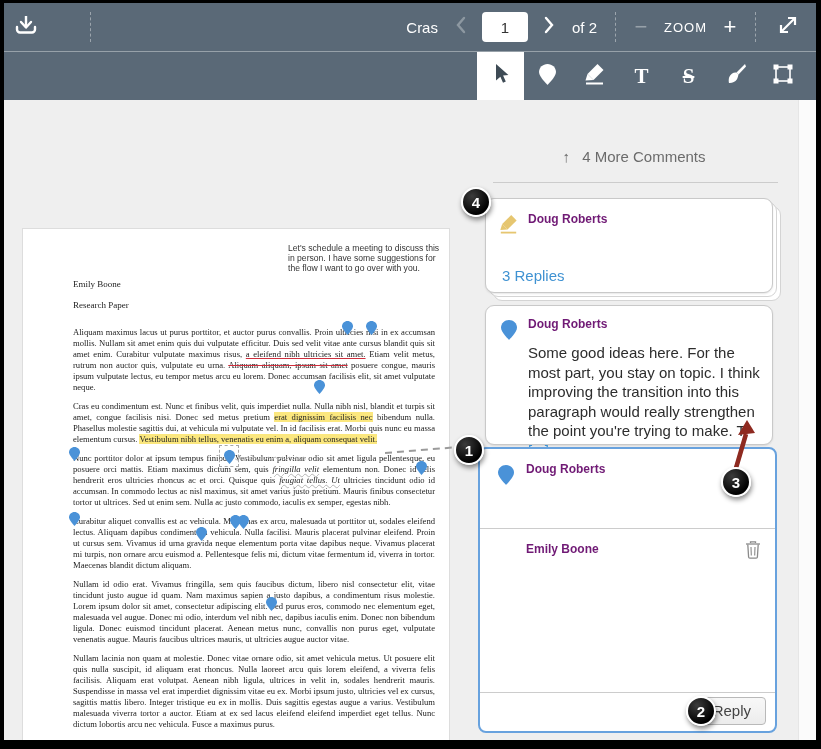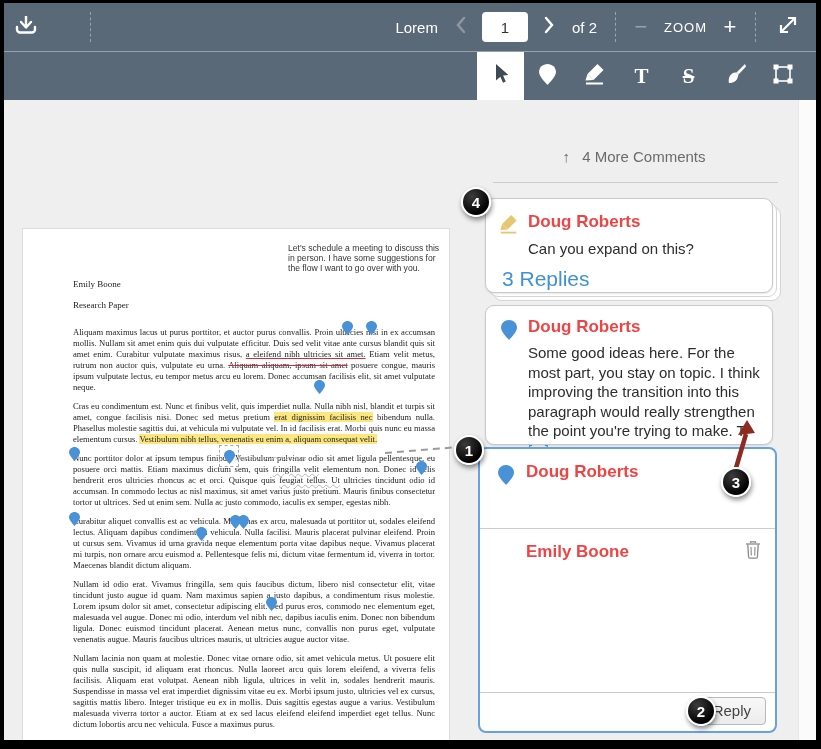--- a/index.html
+++ b/index.html
@@ -42,44 +42,44 @@
             color:#333;}
   .doc-author{position:absolute;left:50px;top:50px;font-family:"Liberation Serif",serif;font-size:9px;color:#222;}
   .doc-title{position:absolute;left:50px;top:71px;font-family:"Liberation Serif",serif;font-size:9px;color:#222;}
   .doc-body{position:absolute;left:50px;top:98px;width:362px;font-family:"Liberation Serif",serif;
             font-size:8.6px;line-height:11px;color:#222;text-align:justify;}
   .doc-body p{margin:0 0 8px 0;}
   .seg-u-red{text-decoration:underline;text-decoration-color:#cf2e3c;text-underline-offset:1px;}
   .seg-s-red{text-decoration:line-through;text-decoration-color:#cf2e3c;}
   .seg-hl{background:#fbe77e;}
   .seg-s-gray{text-decoration:line-through wavy #b5b5b5;}
-  .seg-u-gray{text-decoration:underline wavy #b5b5b5;text-underline-offset:1px;}
+  .seg-u-gray{text-decoration:underline wavy #b5b5b5;text-underline-offset:1px;font-style:italic;}
   .doc-pin{position:absolute;width:11px;height:14px;cursor:pointer;}
   .pin-marquee{position:absolute;width:20px;height:22px;border:1px dashed #a8a8a8;background:transparent;}
 
   
   .comments-header{position:absolute;left:485px;top:48px;width:290px;text-align:center;
                    font-size:15px;color:#6b6b6b;}
   .comments-divider{position:absolute;left:489px;top:82px;width:285px;height:1px;background:#ccc;}
 
   .card{background:#fff;border:1px solid #c9c9c9;border-radius:9px;box-shadow:0 1px 2px rgba(0,0,0,.10);}
   .stack-wrap{position:absolute;left:481px;top:98px;width:288px;height:95px;}
   .stack-layer{position:absolute;background:#fff;border:1px solid #d4d4d4;border-radius:9px;}
   .stack-l2{left:8px;top:8px;right:-8px;bottom:-8px;}
   .stack-l1{left:4px;top:4px;right:-4px;bottom:-4px;}
   .card1{position:absolute;left:0;top:0;width:288px;height:95px;}
   .card2{position:absolute;left:481px;top:205px;width:288px;height:140px;}
   .card3{position:absolute;left:474px;top:347px;width:299px;height:286px;background:#fff;
          border:2px solid #68a2de;border-radius:8px;overflow:hidden;}
 
-  .c-name{position:absolute;font-size:17px;font-weight:bold;color:#ef4444;}
+  .c-name{position:absolute;font-size:12px;font-weight:bold;color:#701a75;}
   .c-body{position:absolute;font-size:15px;line-height:19.5px;color:#2d2d2d;}
   .c-icon{position:absolute;}
   .link{color:#3f92d2;text-decoration:none;cursor:pointer;}
-  .replies-link{position:absolute;left:16px;top:68px;font-size:21px;}
+  .replies-link{position:absolute;left:16px;top:68px;font-size:15px;}
 
   .c3-head{position:relative;height:80px;border-bottom:1px solid #ccc;}
   .c3-reply{position:relative;height:164px;border-bottom:1px solid #ccc;}
   .c3-foot{position:relative;height:36px;}
   .trash-btn{position:absolute;right:14px;top:12px;cursor:pointer;}
   .reply-btn{position:absolute;right:9px;top:4px;padding:4px 14px 5px;font-size:15px;color:#444;
              background:linear-gradient(#f8f8f8,#ececec);border:1px solid #b9b9b9;border-radius:4px;
              font-family:"Liberation Sans",sans-serif;cursor:pointer;}
 
   
@@ -106,21 +106,21 @@
         <svg width="24" height="22" viewBox="0 0 24 22">
           <line x1="12" y1="2" x2="12" y2="12" stroke="#fff" stroke-width="2.4"></line>
           <polyline points="7,8 12,13.5 17,8" fill="none" stroke="#fff" stroke-width="2.4" stroke-linecap="round" stroke-linejoin="round"></polyline>
           <path d="M3 13 v2.5 a3 3 0 0 0 3 3 h12 a3 3 0 0 0 3 -3 v-2.5" fill="none" stroke="#fff" stroke-width="2.4" stroke-linecap="round"></path>
         </svg>
       </span>
     </div>
     <div class="v-dash" style="margin-left:42px;"></div>
     <div class="tb-spacer"></div>
 
-    <span class="tb-label">Lorem</span>
+    <span class="tb-label">Cras</span>
     <div class="chev">
       <span>
         <svg width="12" height="18" viewBox="0 0 12 18">
             <polyline points="9,2 3,9 9,16" fill="none" stroke="#8d98a1" stroke-width="2.4" stroke-linecap="round"></polyline>
           </svg>
       </span>
     </div>
     <input class="page-input" value="1" style="">
     <div class="chev">
       <span>
@@ -265,21 +265,20 @@
       <div class="stack-layer stack-l1"></div>
       <div class="card card1">
         <span class="c-icon" style="left:13px;top:15px;">
           <svg width="19" height="20" viewBox="0 0 21 22">
             <polygon points="13.5,1 19.5,7 9.5,17 3.5,11" fill="#e6c670"></polygon>
             <polygon points="3.5,11 1.5,17.5 9.5,17" fill="#e6c670"></polygon>
             <rect x="2" y="19.5" width="17" height="2" fill="#e6c670"></rect>
           </svg>
         </span>
         <span class="c-name" style="left:42px;top:13px;">Doug Roberts</span>
-        <span class="c-body" style="left:42px;top:40px;width:235px;">Can you expand on this?</span>
         <a class="link replies-link">3 Replies</a>
       </div>
     </div>
 
     <div class="card card2">
       <span class="c-icon" style="left:15px;top:14px;">
         <svg width="16" height="20" viewBox="0 0 17 21">
           <path d="M8.5 0 C3.8 0 0 3.6 0 8.1 C0 12.8 8.5 21 8.5 21 C8.5 21 17 12.8 17 8.1 C17 3.6 13.2 0 8.5 0 Z" fill="#4a92d8"></path>
         </svg>
       </span>

